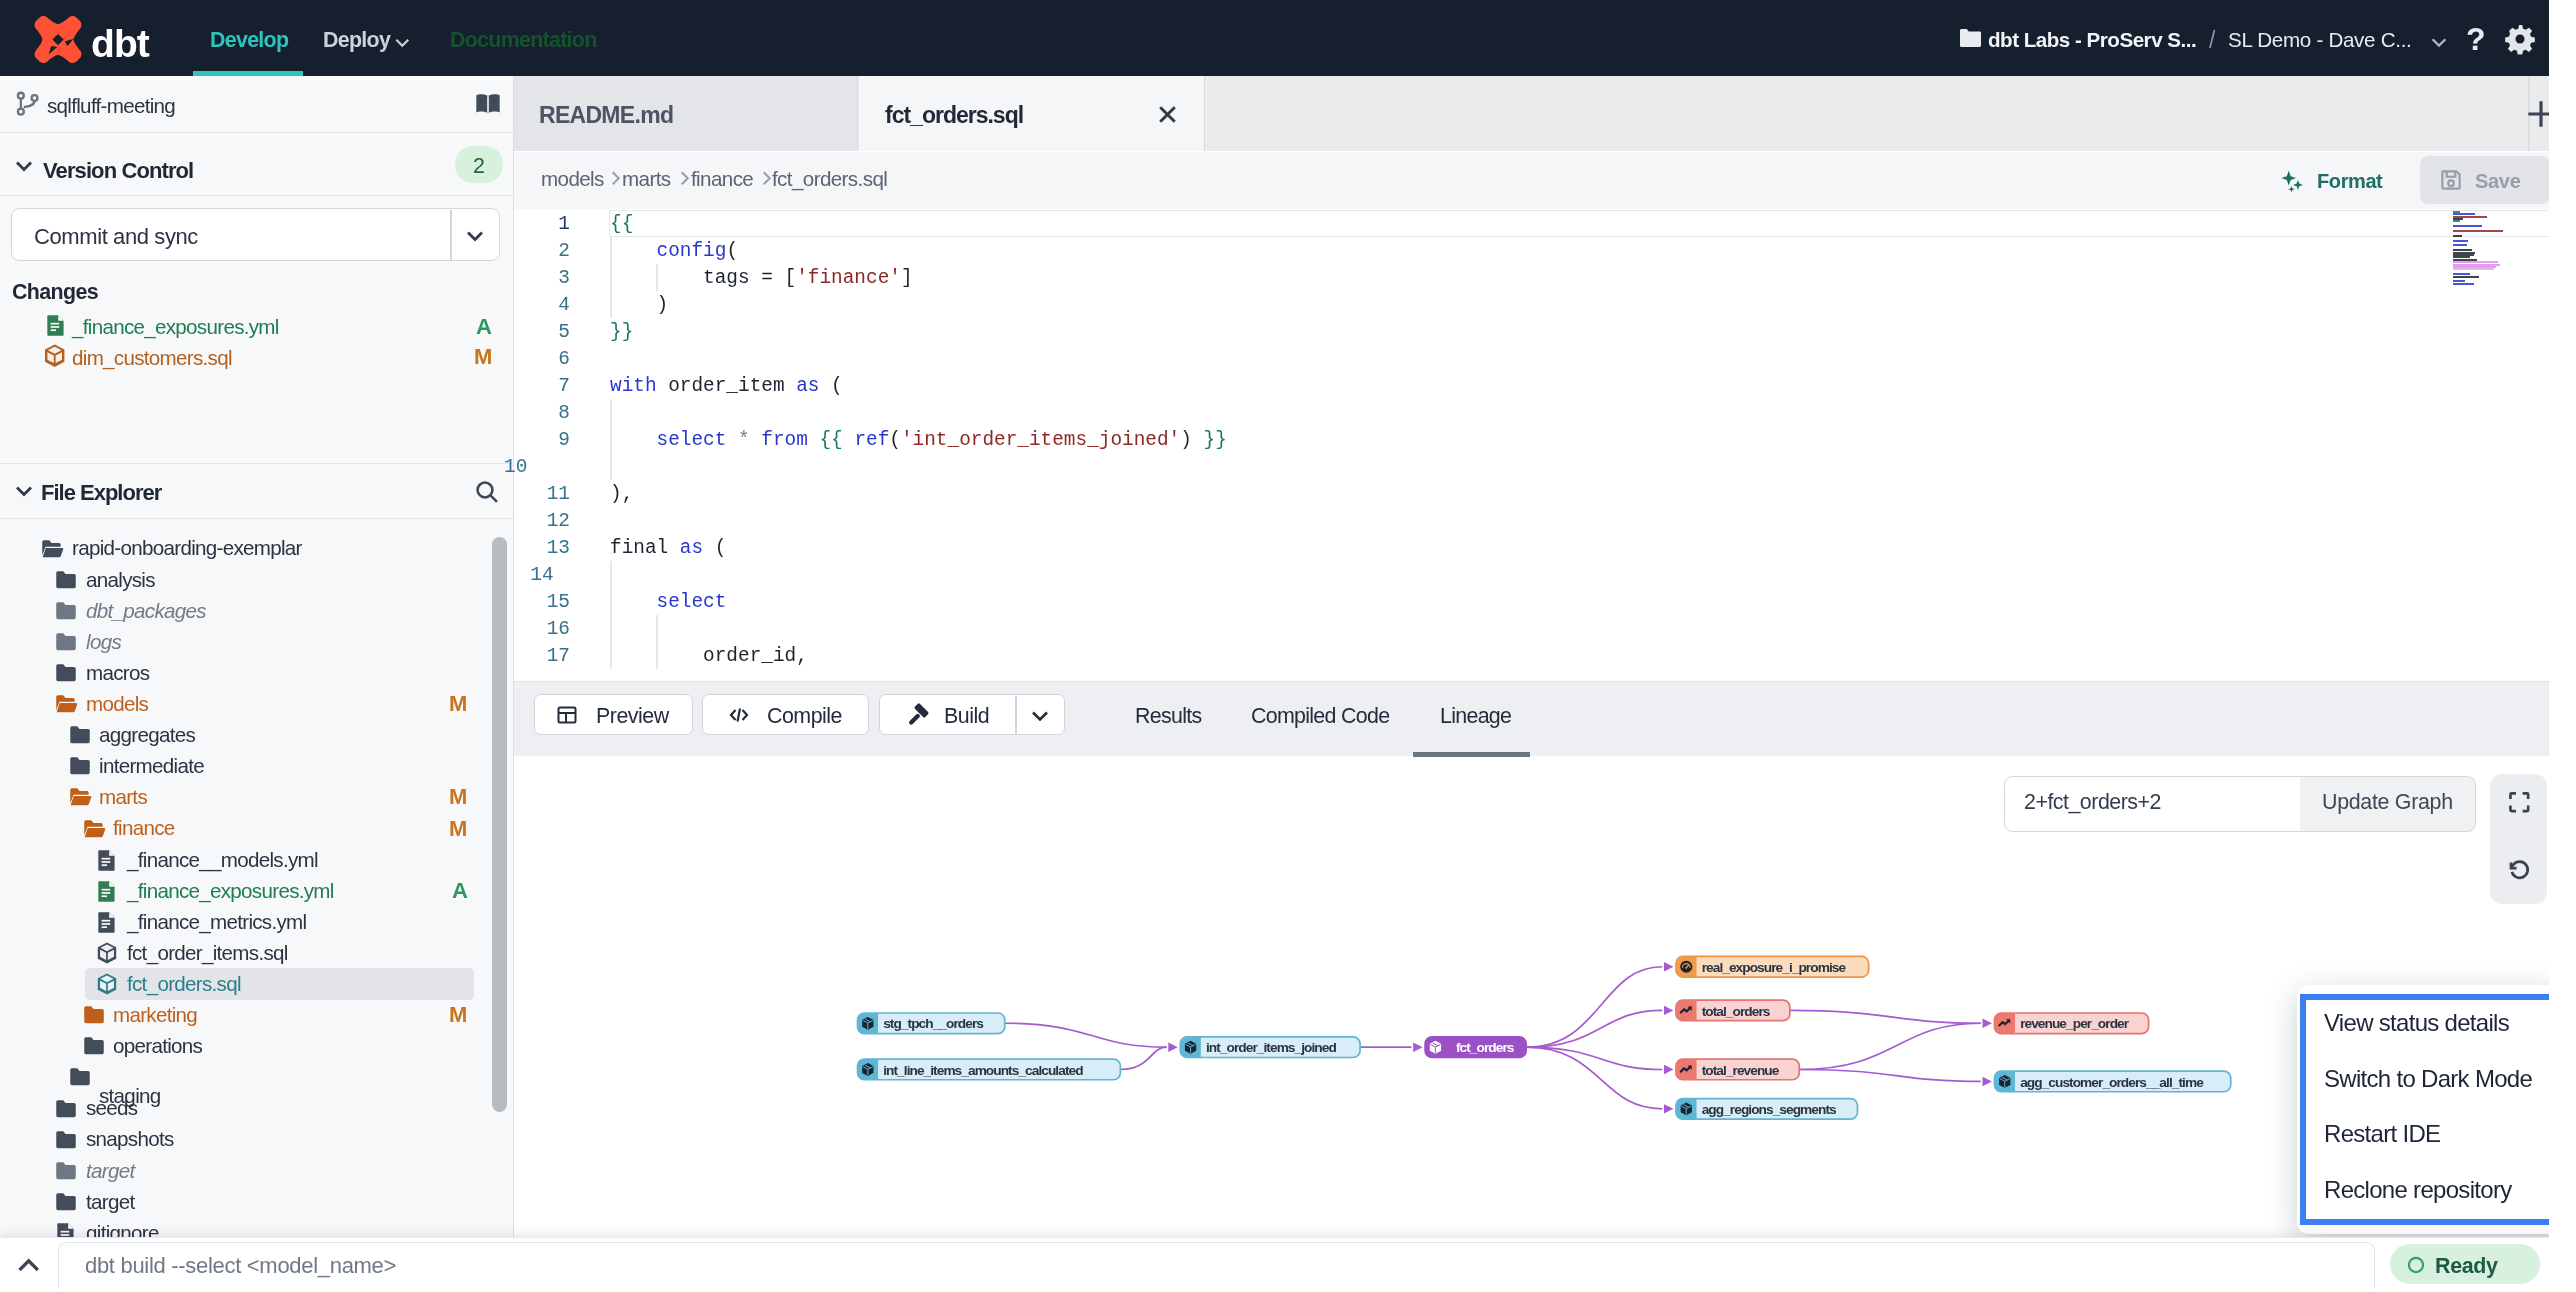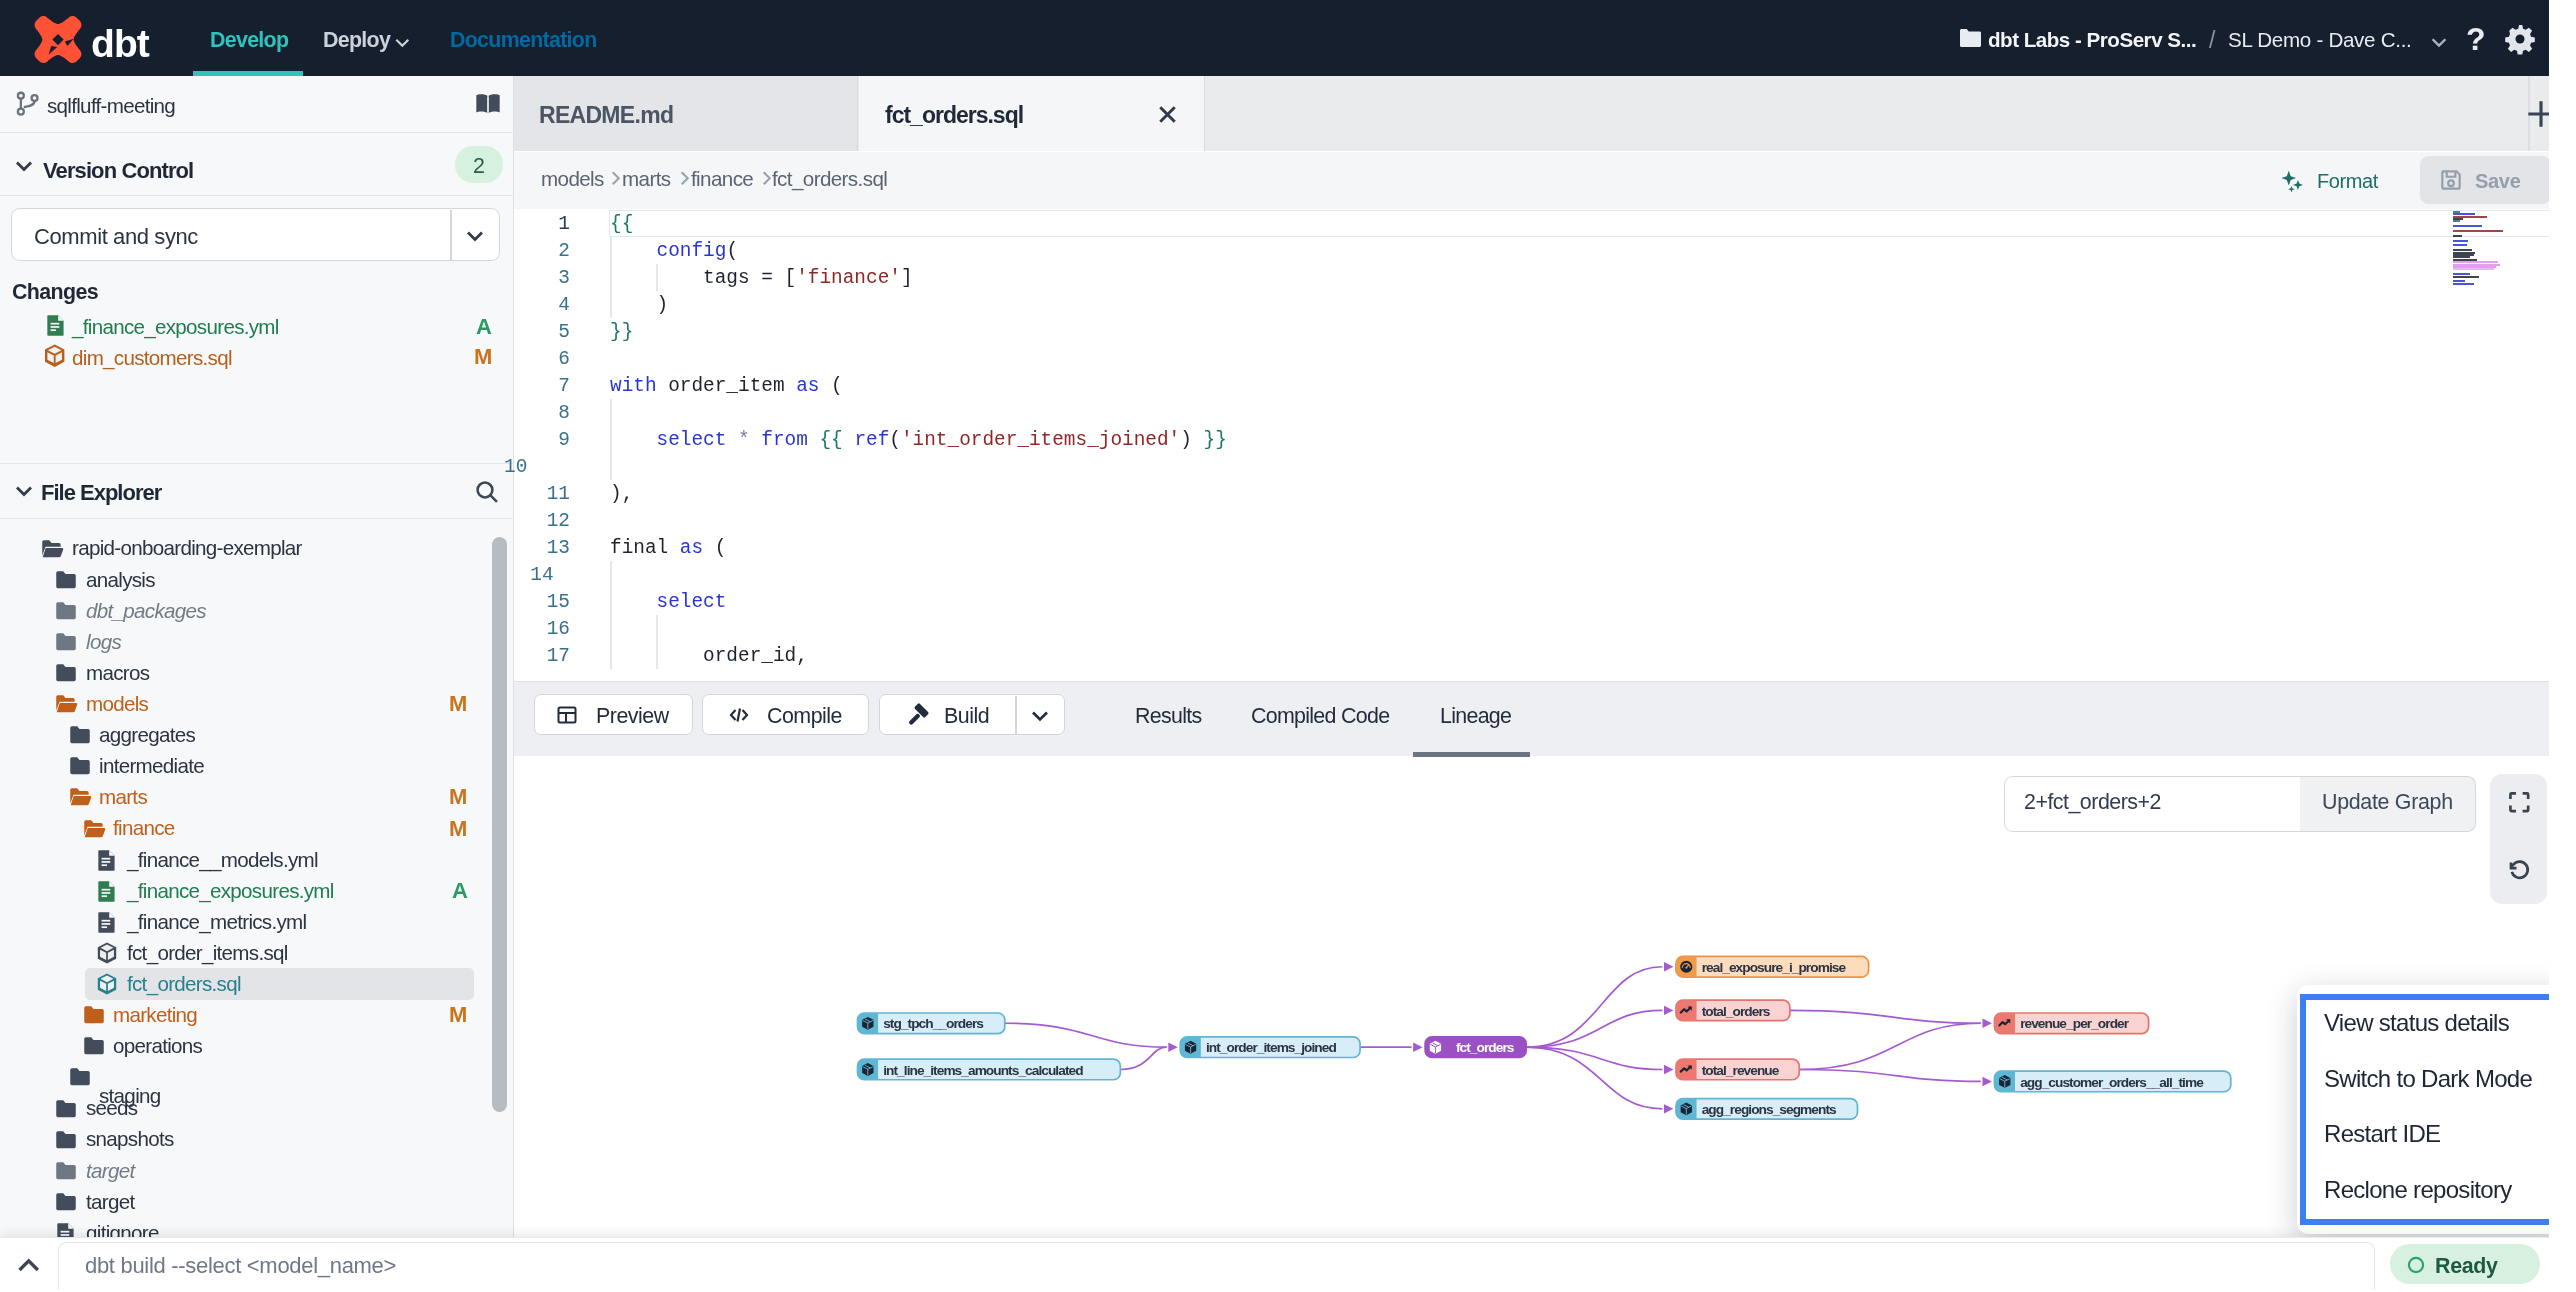--- a/index.html
+++ b/index.html
@@ -14,21 +14,21 @@
 <path fill="#ff5136" d="M46.5 2.5c3-2.5 7.5-2.4 10.4.5l4.1 4.1c2.9 2.9 3 7.4.5 10.4-5.8 6.8-8.7 11.7-8.7 14.5s2.9 7.7 8.7 14.5c2.5 3 2.4 7.5-.5 10.4l-4.1 4.1c-2.9 2.9-7.4 3-10.4.5-6.8-5.8-11.7-8.7-14.5-8.7s-7.7 2.9-14.5 8.7c-3 2.5-7.5 2.4-10.4-.5l-4.1-4.1c-2.9-2.9-3-7.4-.5-10.4 5.8-6.8 8.7-11.7 8.7-14.5s-2.9-7.7-8.7-14.5c-2.5-3-2.4-7.5.5-10.4l4.1-4.1c2.9-2.9 7.4-3 10.4-.5 6.8 5.8 11.7 8.7 14.5 8.7s7.7-2.9 14.5-8.7z"></path>
 <path fill="#161f2e" d="M32 24.5l7.5 7.5-7.5 7.5-7.5-7.5 7.5-7.5zM41 34.5l12 -3.5-8.5 9.5zM23 40.5l8 1.5-11.5 10z"></path>
 </svg>
 <div class="txt" style="left:91px;top:22px;font-size:39px;font-weight:700;color:#fff;letter-spacing:-0.9px">dbt</div>
 <div class="txt" style="left:210px;top:28px;font-size:21.4px;font-weight:700;letter-spacing:-0.7px;color:#2ec4bc">Develop</div>
 <div class="abs" style="left:193px;top:71px;width:110px;height:5.1px;background:#2ec4bc"></div>
 <div class="txt" style="left:323px;top:28px;font-size:21.4px;font-weight:700;letter-spacing:-0.7px;color:#ccd2da">Deploy</div>
 <svg class="abs" style="left:392px;top:32px" width="20.6" height="20.6" viewBox="0 0 24 24">
       <path d="M5 9l7 7 7-7" fill="none" stroke="#ccd2da" stroke-width="2.6"></path>
     </svg>
-<div class="txt" style="left:450px;top:28px;font-size:21.4px;font-weight:700;letter-spacing:-0.7px;color:#0369a1">Documentation</div>
+<div class="txt" style="left:450px;top:28px;font-size:21.4px;font-weight:700;letter-spacing:-0.7px;color:#14532d">Documentation</div>
 <svg class="abs" style="left:1959px;top:26.6px" width="24" height="22" viewBox="0 0 24 20">
       <path fill="#e8ebef" d="M1 2.5C1 1.7 1.7 1 2.5 1h5.2l2 2.4h11c.7 0 1.3.6 1.3 1.3v12.8c0 .8-.7 1.5-1.5 1.5h-18C1.7 19 1 18.3 1 17.5v-15z"></path>
     </svg>
 <div class="txt" style="left:1988px;top:28px;font-size:20.6px;font-weight:700;letter-spacing:-0.5px;color:#f2f4f7">dbt Labs - ProServ S...</div>
 <div class="txt" style="left:2209px;top:26.6px;font-size:23px;color:#8b94a3">/</div>
 <div class="txt" style="left:2228px;top:28px;font-size:20.6px;letter-spacing:-0.3px;color:#e8ebef">SL Demo - Dave C...</div>
 <svg class="abs" style="left:2428px;top:31px" width="22" height="22" viewBox="0 0 24 24">
       <path d="M5 9l7 7 7-7" fill="none" stroke="#aab3c0" stroke-width="2.6"></path>
     </svg>
 <div class="txt" style="left:2466px;top:21.4px;font-size:32px;font-weight:700;color:#e8ebef">?</div>
@@ -234,21 +234,21 @@
       <path d="M9 5l7 7-7 7" fill="none" stroke="#98a1ad" stroke-width="2.4"></path>
     </svg>
 <svg class="abs" style="left:756px;top:168px" width="20.6" height="20.6" viewBox="0 0 24 24">
       <path d="M9 5l7 7-7 7" fill="none" stroke="#98a1ad" stroke-width="2.4"></path>
     </svg>
 <svg class="abs" style="left:2279px;top:168px" width="26" height="26" viewBox="0 0 24 24">
       <path fill="#1c6e66" d="M9 2.5l1.8 5 5 1.8-5 1.8-1.8 5-1.8-5-5-1.8 5-1.8L9 2.5z"></path>
       <path fill="#1c6e66" d="M17.5 11l1.2 3.4 3.4 1.2-3.4 1.2-1.2 3.4-1.2-3.4-3.4-1.2 3.4-1.2 1.2-3.4z"></path>
       <path fill="#1c6e66" d="M11.5 16.5l.8 2.3 2.3.8-2.3.8-.8 2.3-.8-2.3-2.3-.8 2.3-.8.8-2.3z"></path>
     </svg>
-<div class="txt" style="left:2317px;top:170px;font-size:20px;font-weight:400;letter-spacing:-0.4px;color:#1c6e66">Format</div>
+<div class="txt" style="left:2317px;top:170px;font-size:20px;font-weight:700;letter-spacing:-0.4px;color:#1c6e66">Format</div>
 <div class="abs" style="left:2420px;top:156px;width:131px;height:48px;background:#e2e4e7;border-radius:8.6px"></div>
 <svg class="abs" style="left:2438px;top:167px" width="26" height="26" viewBox="0 0 24 24">
       <g fill="none" stroke="#959eab" stroke-width="2">
         <path d="M4 5c0-.6.4-1 1-1h12l3 3v12c0 .6-.4 1-1 1H5c-.6 0-1-.4-1-1V5z"></path>
         <path d="M8 4v5h8V4"></path>
         <circle cx="12" cy="15" r="2.6"></circle>
       </g>
     </svg>
 <div class="txt" style="left:2475px;top:170px;font-size:20px;font-weight:600;letter-spacing:-0.3px;color:#959eab">Save</div>
 <div class="abs" style="left:514px;top:209px;width:2062px;height:472px;background:#fff"></div>

